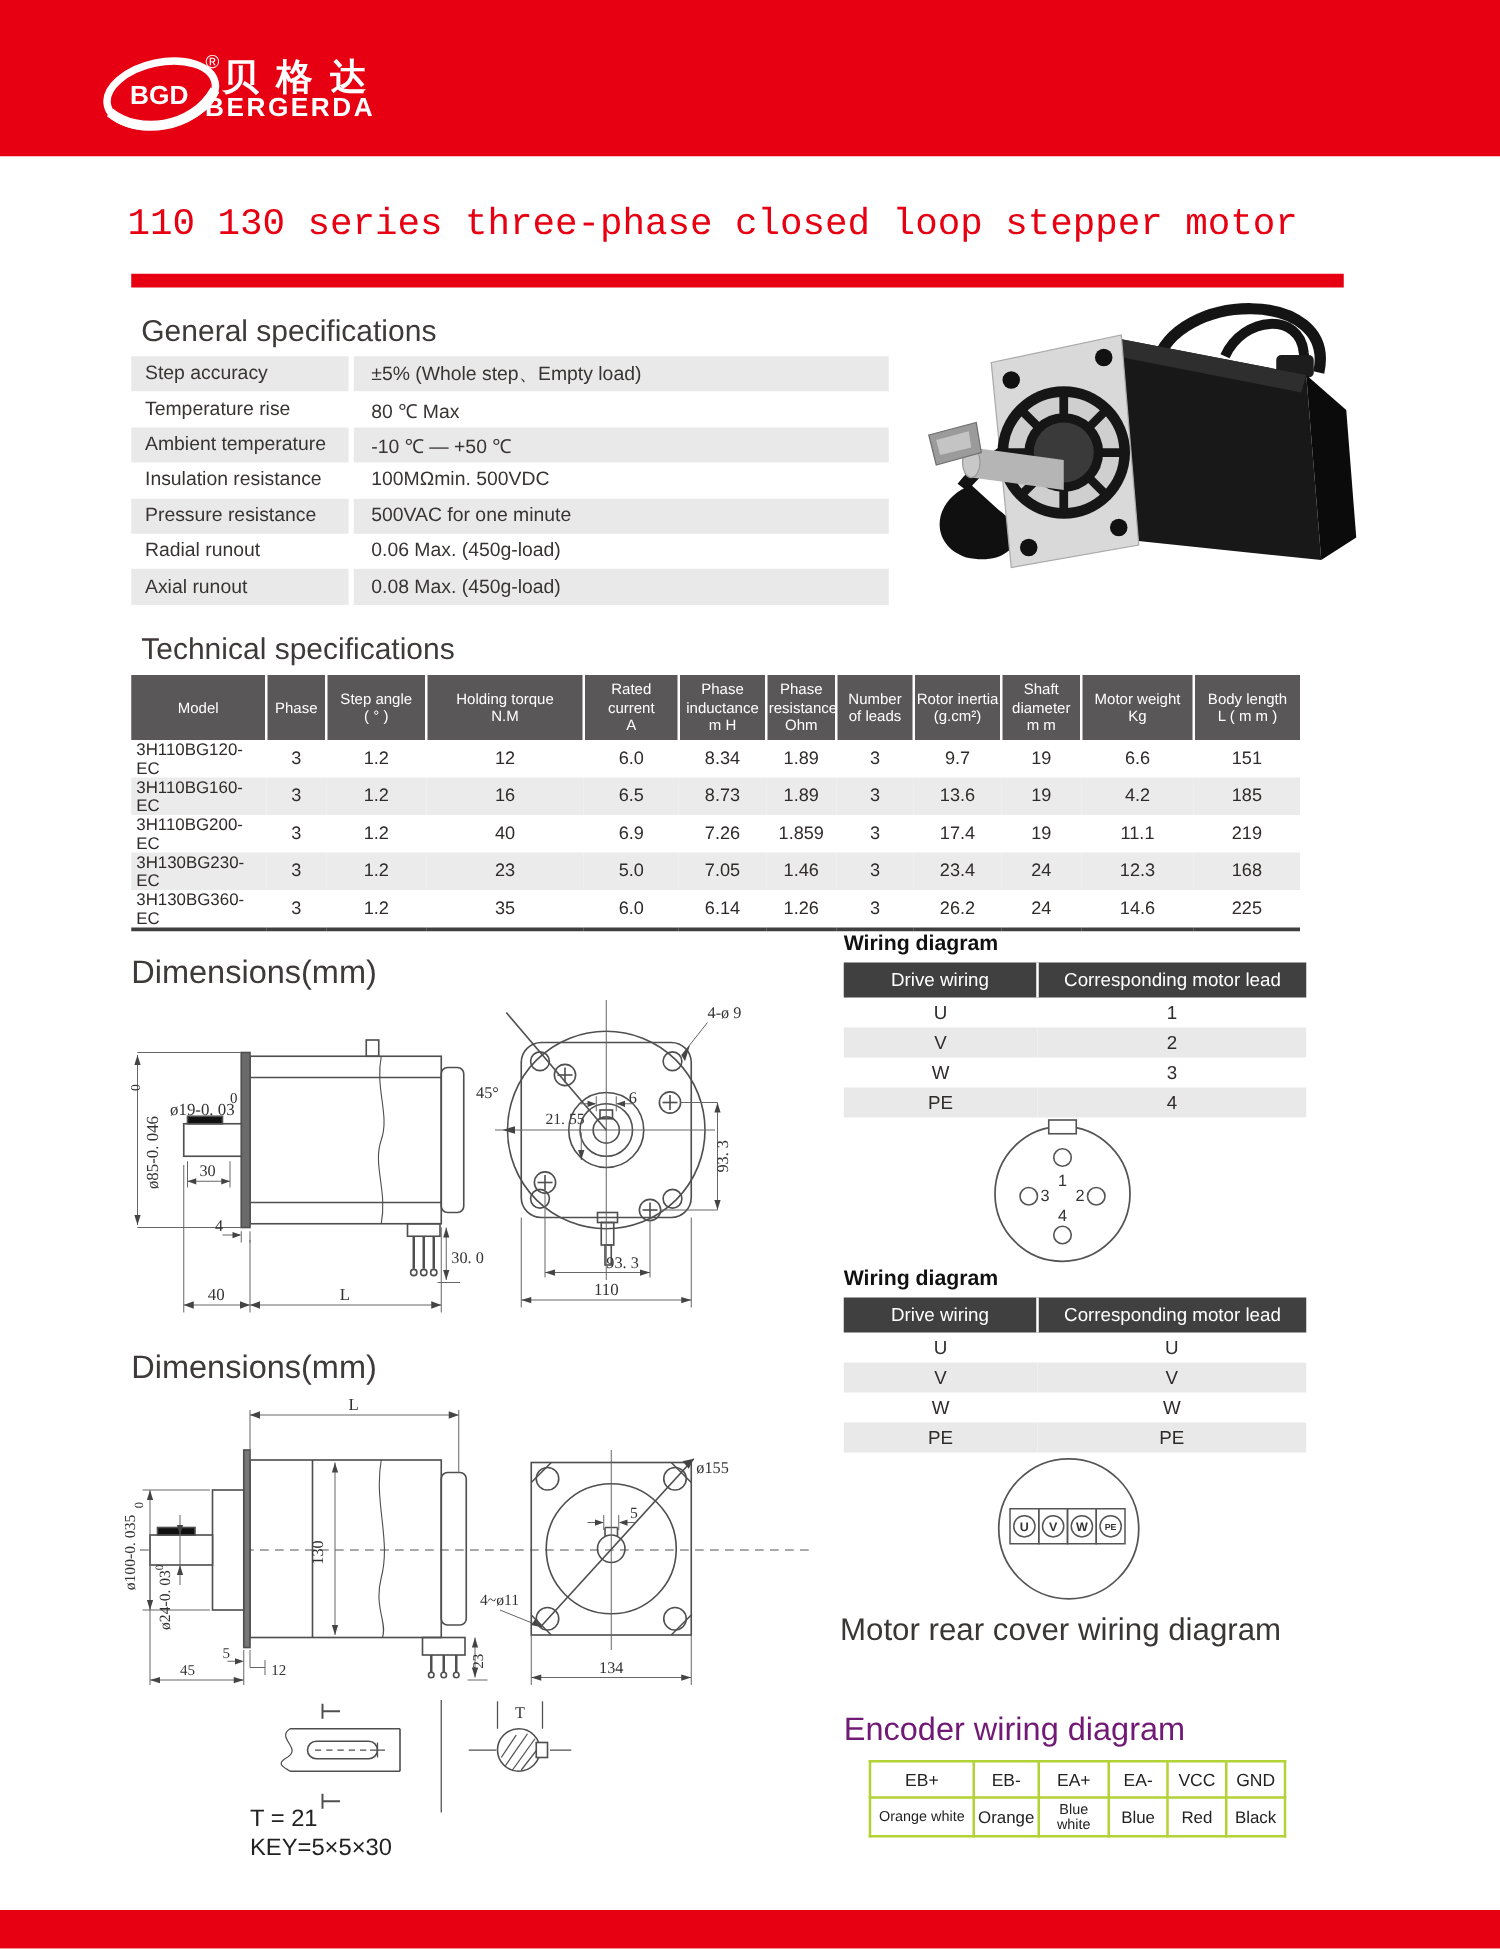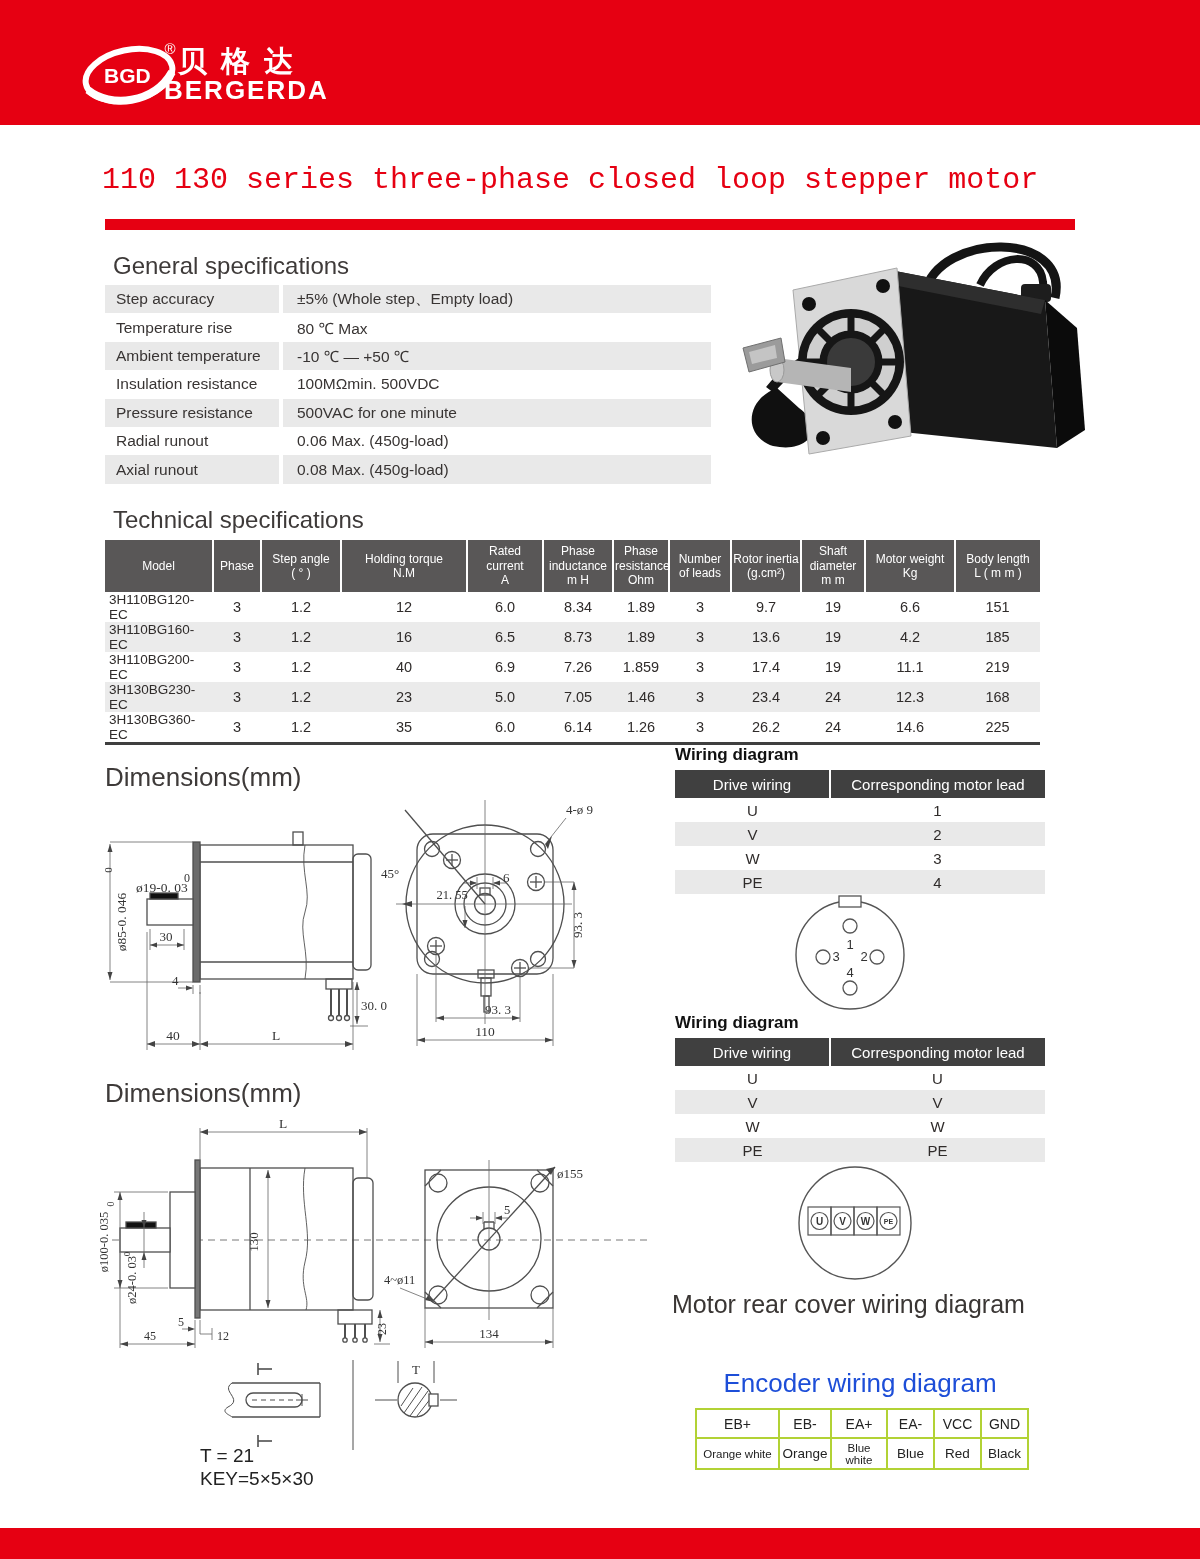--- a/index.html
+++ b/index.html
@@ -4,21 +4,21 @@
 <style>
   html,body{margin:0;padding:0;background:#fff;}
   .page{position:relative;width:1200px;height:1559px;background:#fff;overflow:hidden;
         font-family:"Liberation Sans",sans-serif;color:#383433;}
   .abs{position:absolute;}
 
   
   .top-bar{left:0;top:0;width:1200px;height:125px;background:#e60012;}
   .bottom-bar{left:0;top:1528px;width:1200px;height:31px;background:#e60012;}
   .brand-cn{left:178px;top:42px;font-size:29px;font-weight:600;color:#fff;letter-spacing:14px;}
-  .brand-en{left:164px;top:75px;font-size:26px;font-weight:700;color:#fff;letter-spacing:2px;}
+  .brand-en{left:164px;top:75px;font-size:21px;font-weight:700;color:#fff;letter-spacing:2px;}
 
   .page-title{left:102px;top:163px;font-family:"Liberation Mono",monospace;
               font-size:30px;font-weight:500;color:#e60012;white-space:nowrap;}
   .title-rule{left:105px;top:219px;width:970px;height:11px;background:#e60012;}
 
   h2.sec{font-size:24px;font-weight:400;color:#3e3a39;margin:0;white-space:nowrap;}
 
   
   .gen-table{left:105px;top:285px;width:606px;}
   .g-row{display:flex;height:28.4px;align-items:stretch;}
@@ -41,21 +41,21 @@
   
   .wire-head{font-size:17px;font-weight:700;color:#111;}
   .wire-table{width:370px;border-collapse:collapse;table-layout:fixed;}
   .wire-table th{background:#404040;color:#fff;font-weight:400;font-size:15px;height:26px;
                  border-right:2px solid #fff;}
   .wire-table th:last-child{border-right:none;}
   .wire-table td{height:22px;text-align:center;font-size:15px;color:#2f2b2a;}
   .wire-table tbody tr:nth-child(even) td{background:#e9e9e9;}
 
   .caption-lg{font-size:25px;color:#3a3634;white-space:nowrap;}
-  .enc-title{left:675px;top:1368px;width:370px;text-align:center;font-size:26px;color:#1d4ed8;}
+  .enc-title{left:675px;top:1368px;width:370px;text-align:left;font-size:26px;color:#701a75;}
   .enc-table{left:695px;top:1408px;width:332px;border-collapse:collapse;table-layout:fixed;padding-left:28px;}
   .enc-table td{border:2px solid #b2d235;text-align:center;background:#fff;color:#222;}
   .enc-table .hd td{height:25px;font-size:14px;}
   .enc-table .vl td{height:27px;font-size:13.5px;}
   .enc-table .vl td.small{font-size:11.5px;}
 
   .note-txt{font-size:19px;color:#222;}
 
   
   svg text.dim{font-family:"Liberation Serif",serif;fill:#333;}

